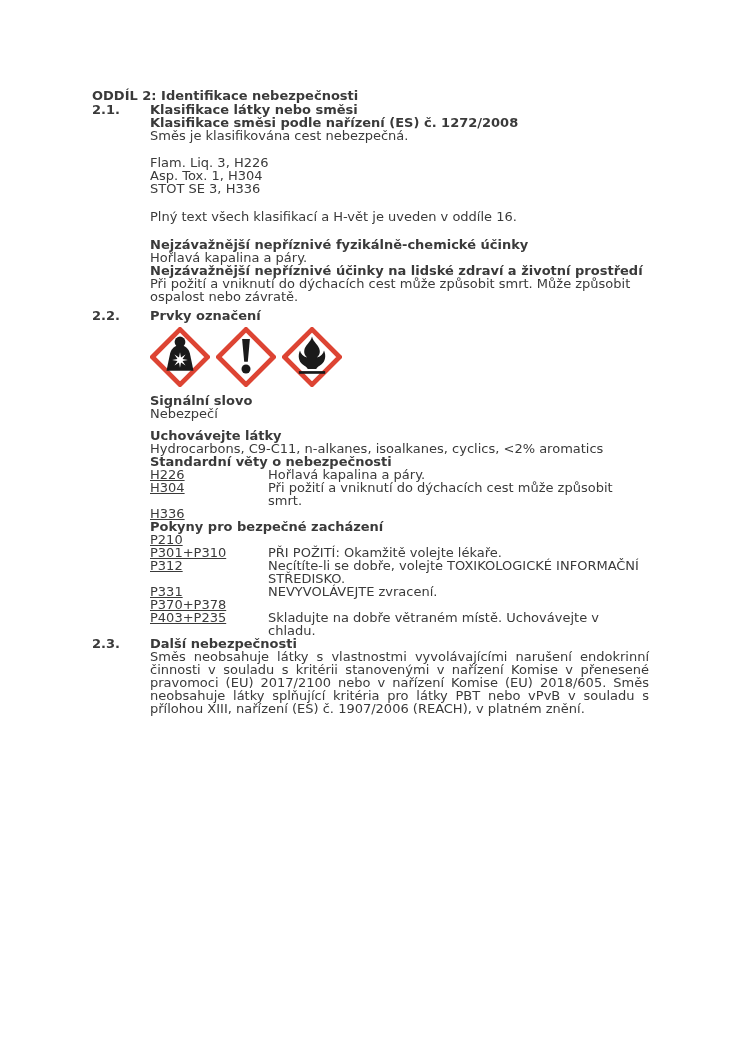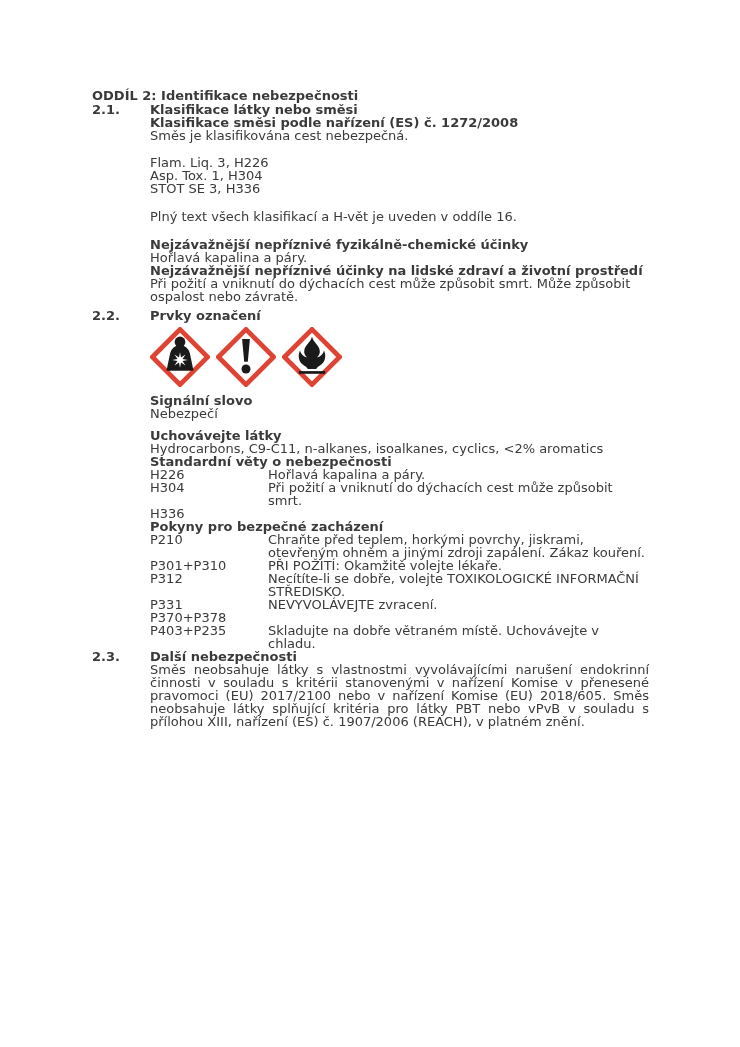--- a/index.html
+++ b/index.html
@@ -23,21 +23,21 @@
     width:557px;
   }
   .b { font-weight:bold; }
   .title { margin-bottom:1px; }
   .numrow { display:flex; align-items:flex-start; }
   .num  { flex:0 0 33px; font-weight:bold; }
   .body { flex:1; min-width:0;margin-left:25px; }
   .sp14 { height:14px; } .sp15 { height:15px; } .sp9 { height:9px; }
   .mt6 { margin-top:6px; }
   .hp-row { display:flex; }
-  .hp-code { flex:0 0 118px; }
+  .hp-code { flex:0 0 118px;text-decoration:underline; }
   .hp-text { flex:1; min-width:0; }
   .picto-row { display:flex; gap:6px; margin:5px 0 7px 0; }
   .picto { width:60px; height:60px; display:block; }
   .justify { text-align:justify; }
 </style>
 </head>
 <body>
 
 <div class="page">
   <div class="content">
@@ -106,21 +106,20 @@
           <span class="hp-code">H304</span>
           <span class="hp-text">Při požití a vniknutí do dýchacích cest může způsobit smrt.</span>
         </div>
         <div class="hp-row">
           <span class="hp-code">H336</span>
         </div>
 
         <div class="b">Pokyny pro bezpečné zacházení</div>
         <div class="hp-row">
           <span class="hp-code">P210</span>
-          <span class="hp-text">Chraňte před teplem, horkými povrchy, jiskrami, otevřeným ohněm a jinými zdroji zapálení. Zákaz kouření.</span>
         </div>
         <div class="hp-row">
           <span class="hp-code">P301+P310</span>
           <span class="hp-text">PŘI POŽITÍ: Okamžitě volejte lékaře.</span>
         </div>
         <div class="hp-row">
           <span class="hp-code">P312</span>
           <span class="hp-text">Necítíte-li se dobře, volejte TOXIKOLOGICKÉ INFORMAČNÍ STŘEDISKO.</span>
         </div>
         <div class="hp-row">

